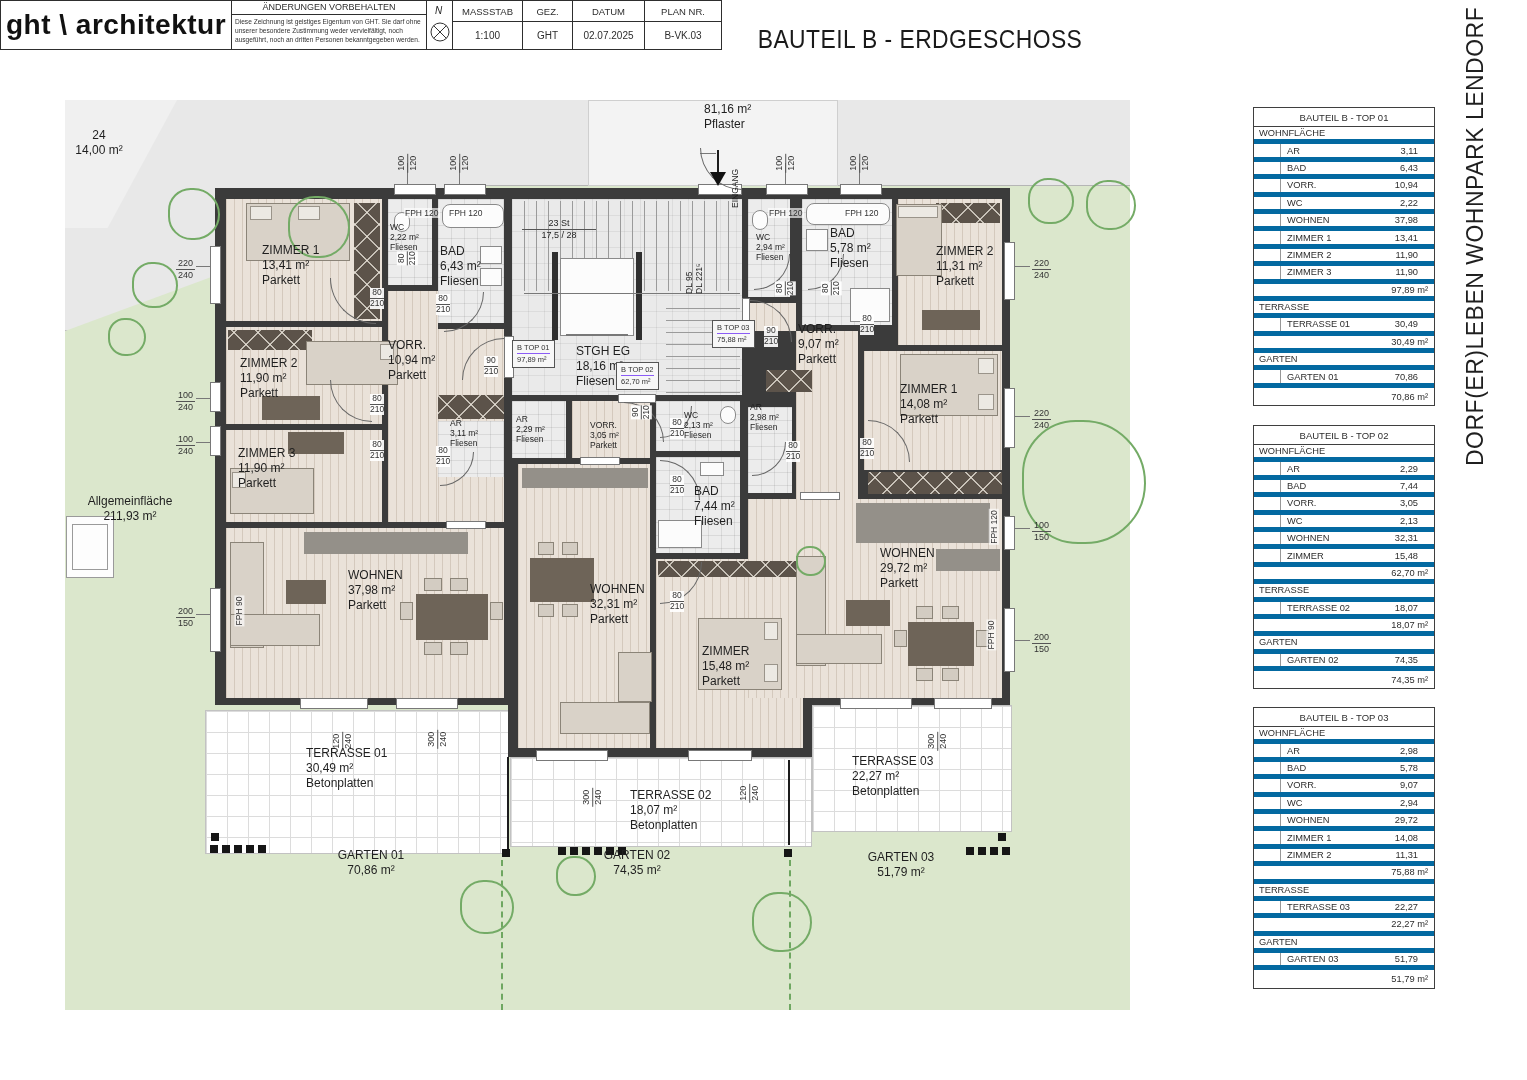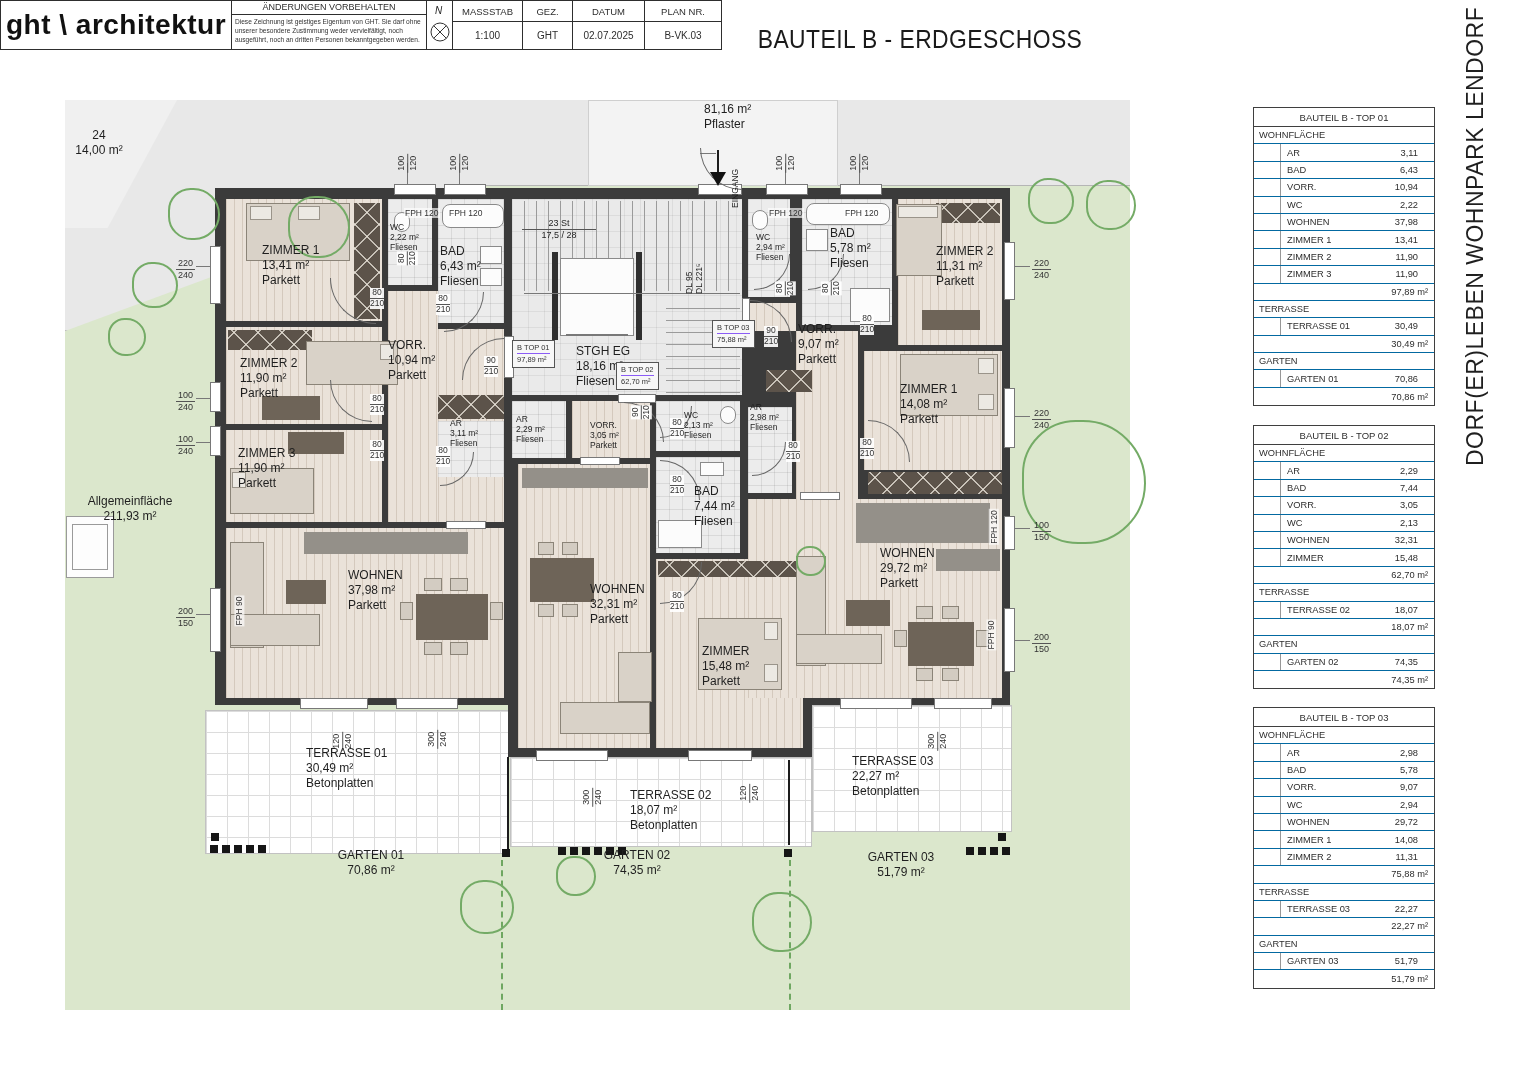--- a/index.html
+++ b/index.html
@@ -56,21 +56,21 @@
   .fph.rot{transform:rotate(-90deg)}
   .tag{border:1px solid #555;background:#f7f7f7;font-size:7.5px;line-height:1.5;padding:1px 4px;color:#333;z-index:6;white-space:nowrap}
   .tag .nm{border-bottom:1px solid #8b5cf6;display:block}
   .vtext{writing-mode:vertical-rl;transform:rotate(180deg);white-space:nowrap}
   #ptitle{left:700px;top:24px;width:440px;text-align:center;font-size:26px;letter-spacing:.5px;
           transform:scaleX(.88);color:#1a1a1a;z-index:6}
   #vtitle{left:1462px;top:26px;height:440px;width:34px;font-size:23px;letter-spacing:.5px;color:#1f1f1f;z-index:6}
   
   .atable{width:180px;border:1px solid #3f3f3f;background:#fff;z-index:6}
   .tbl-title{height:18px;display:flex;align-items:center;justify-content:center;font-size:9.5px;border-bottom:1px solid #3f3f3f}
-  .trow{height:17.4px;display:flex;align-items:center;font-size:9.3px;border-bottom:1px solid #0369a1;box-sizing:border-box}
+  .trow{height:17.4px;display:flex;align-items:center;font-size:9.3px;border-bottom:5px solid #0369a1;box-sizing:border-box}
   .trow:last-child{border-bottom:none}
   .trow .ind{width:26px;align-self:stretch;border-right:1px solid #979797}
   .trow .lb{padding-left:6px}
   .trow.section .lb{padding-left:5px}
   .trow .val{margin-left:auto;padding-right:16px}
   .trow.total .val{margin-left:auto;padding-right:6px}
   
   #tblock{left:790px;top:1012px;width:722px;height:50px;display:flex;border:1px solid #2e2e2e;background:#fff;box-sizing:border-box;z-index:6}
   .tb-seg{border-right:1px solid #2e2e2e;box-sizing:border-box;height:100%}
   .tb-disc{width:196px;display:flex;flex-direction:column}

